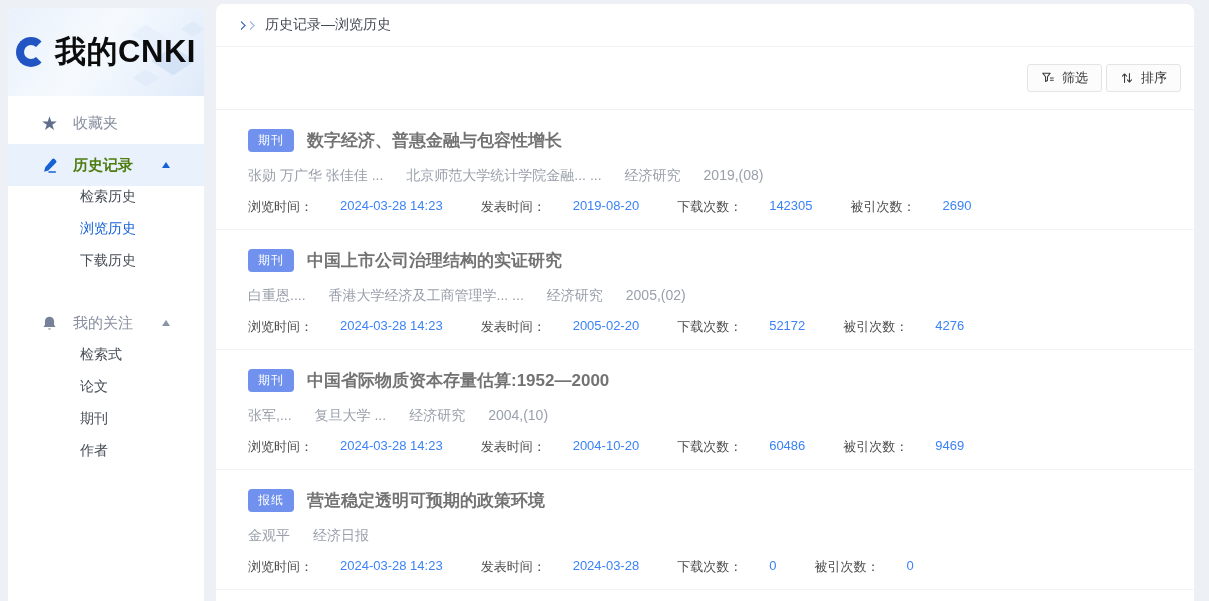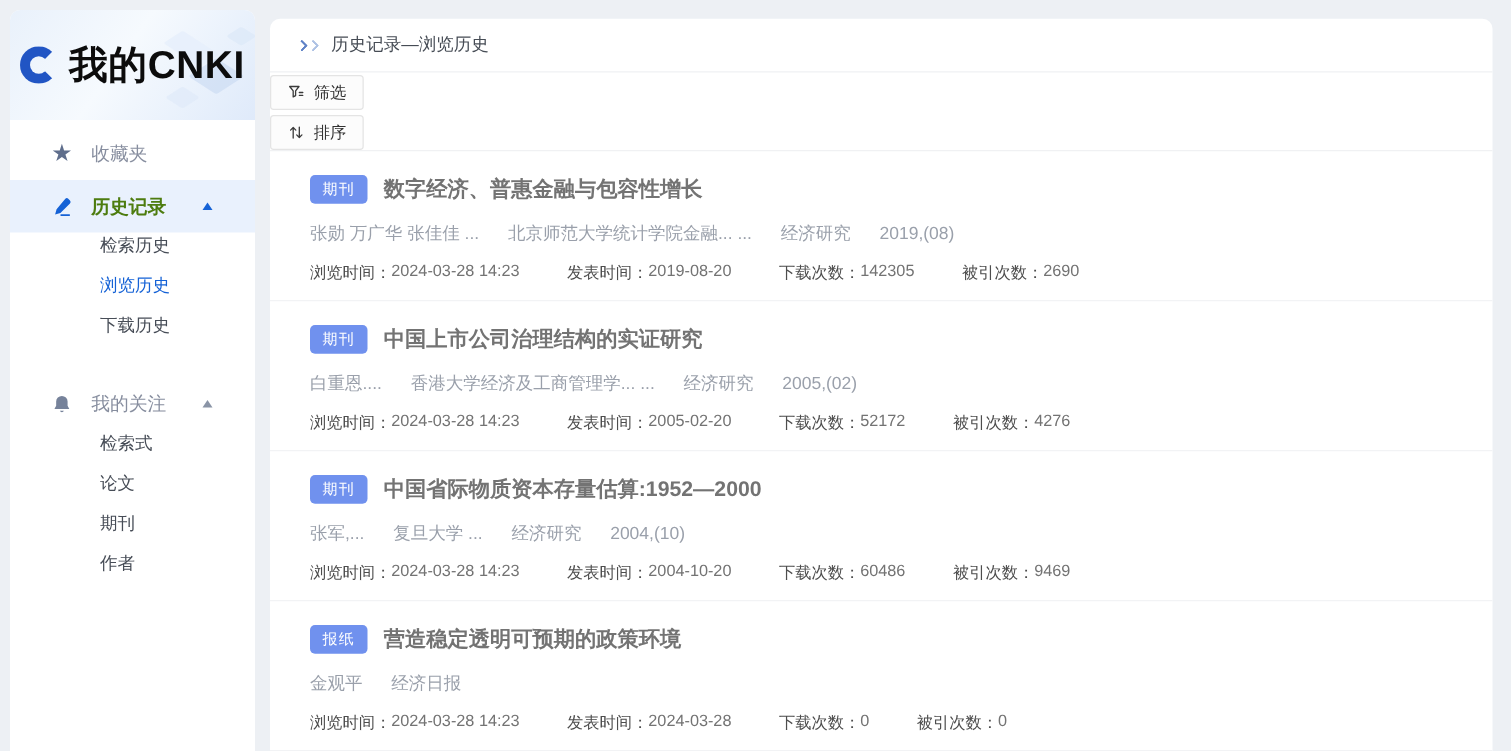--- a/index.html
+++ b/index.html
@@ -51,55 +51,55 @@
   .sub-list { padding:2px 0 8px; }
   .sub-item {
     height:32px; display:flex; align-items:flex-start;
     padding-left:72px; font-size:14px; color:#474d57; cursor:pointer;
   }
   .sub-item.active { color:#1562d6; }
   .group-follow { margin-top:10px;font-family:Liberation Serif, serif; }
 
   
   .main {
-    position:absolute; left:216px; top:15px; bottom:0; width:978px;
+    position:absolute; left:216px; top:4px; bottom:0; width:978px;
     background:#fff; border-radius:8px 8px 0 0;
   }
   .breadcrumb-row {
     height:43px; display:flex; align-items:center; gap:11px;
     padding-left:22px; border-bottom:1px solid #f0f1f3;
     font-size:14px; color:#464c55;
   }
   .chevs { display:inline-flex; gap:2px; }
   .chev { width:7px; height:7px; border-top:2.5px solid #5f82c6; border-right:2.5px solid #5f82c6; transform:rotate(45deg); border-radius:1px; }
   .chev.light { border-color:#aec2e4; }
 
   .toolbar-row {
-    height:63px; display:flex; align-items:flex-start; justify-content:flex-end;
-    gap:4px; padding-right:13px; border-bottom:1px solid #f0f1f3;flex-direction:column;
+    height:63px; display:flex; align-items:center; justify-content:flex-end;
+    gap:4px; padding-right:13px; border-bottom:1px solid #f0f1f3;
   }
   .tool-btn {
     height:28px; display:inline-flex; align-items:center; gap:7px;
     padding:0 13px; border:1px solid #e4e4e4; border-radius:3px;
     background:#fcfcfc; font-size:13px; color:#333; cursor:pointer;
   }
   .tool-btn svg { width:14px; height:14px; }
 
   
   .item { height:120px; padding:19px 32px 0; border-bottom:1px solid #f2f3f5; }
   .row1 { display:flex; align-items:center; gap:13px; }
   .badge {
     background:#7091ee; color:#fff; font-size:12px; line-height:1;
     padding:5px 10px 6px; border-radius:4px; letter-spacing:1px; flex:0 0 auto;
   }
   .title { font-size:17px; font-weight:bold; color:#737373; cursor:pointer; }
   .row2 { margin-top:15px; display:flex; gap:23px; font-size:14px; color:#9aa0ab; }
   .row3 { margin-top:13px; display:flex; gap:38px; font-size:13px; color:#4d4d4d; }
   .pair { display:inline-flex; }
-  .pair .v { color:#737373; }
+  .pair .v { color:#3b82f6;margin-left:27px; }
 </style>
 </head>
 <body>
 
 <aside class="sidebar">
   <div class="logo-header">
     <div class="cube c4"></div>
     <div class="cube c1"></div>
     <div class="cube c2"></div>
     <div class="cube c3"></div>

